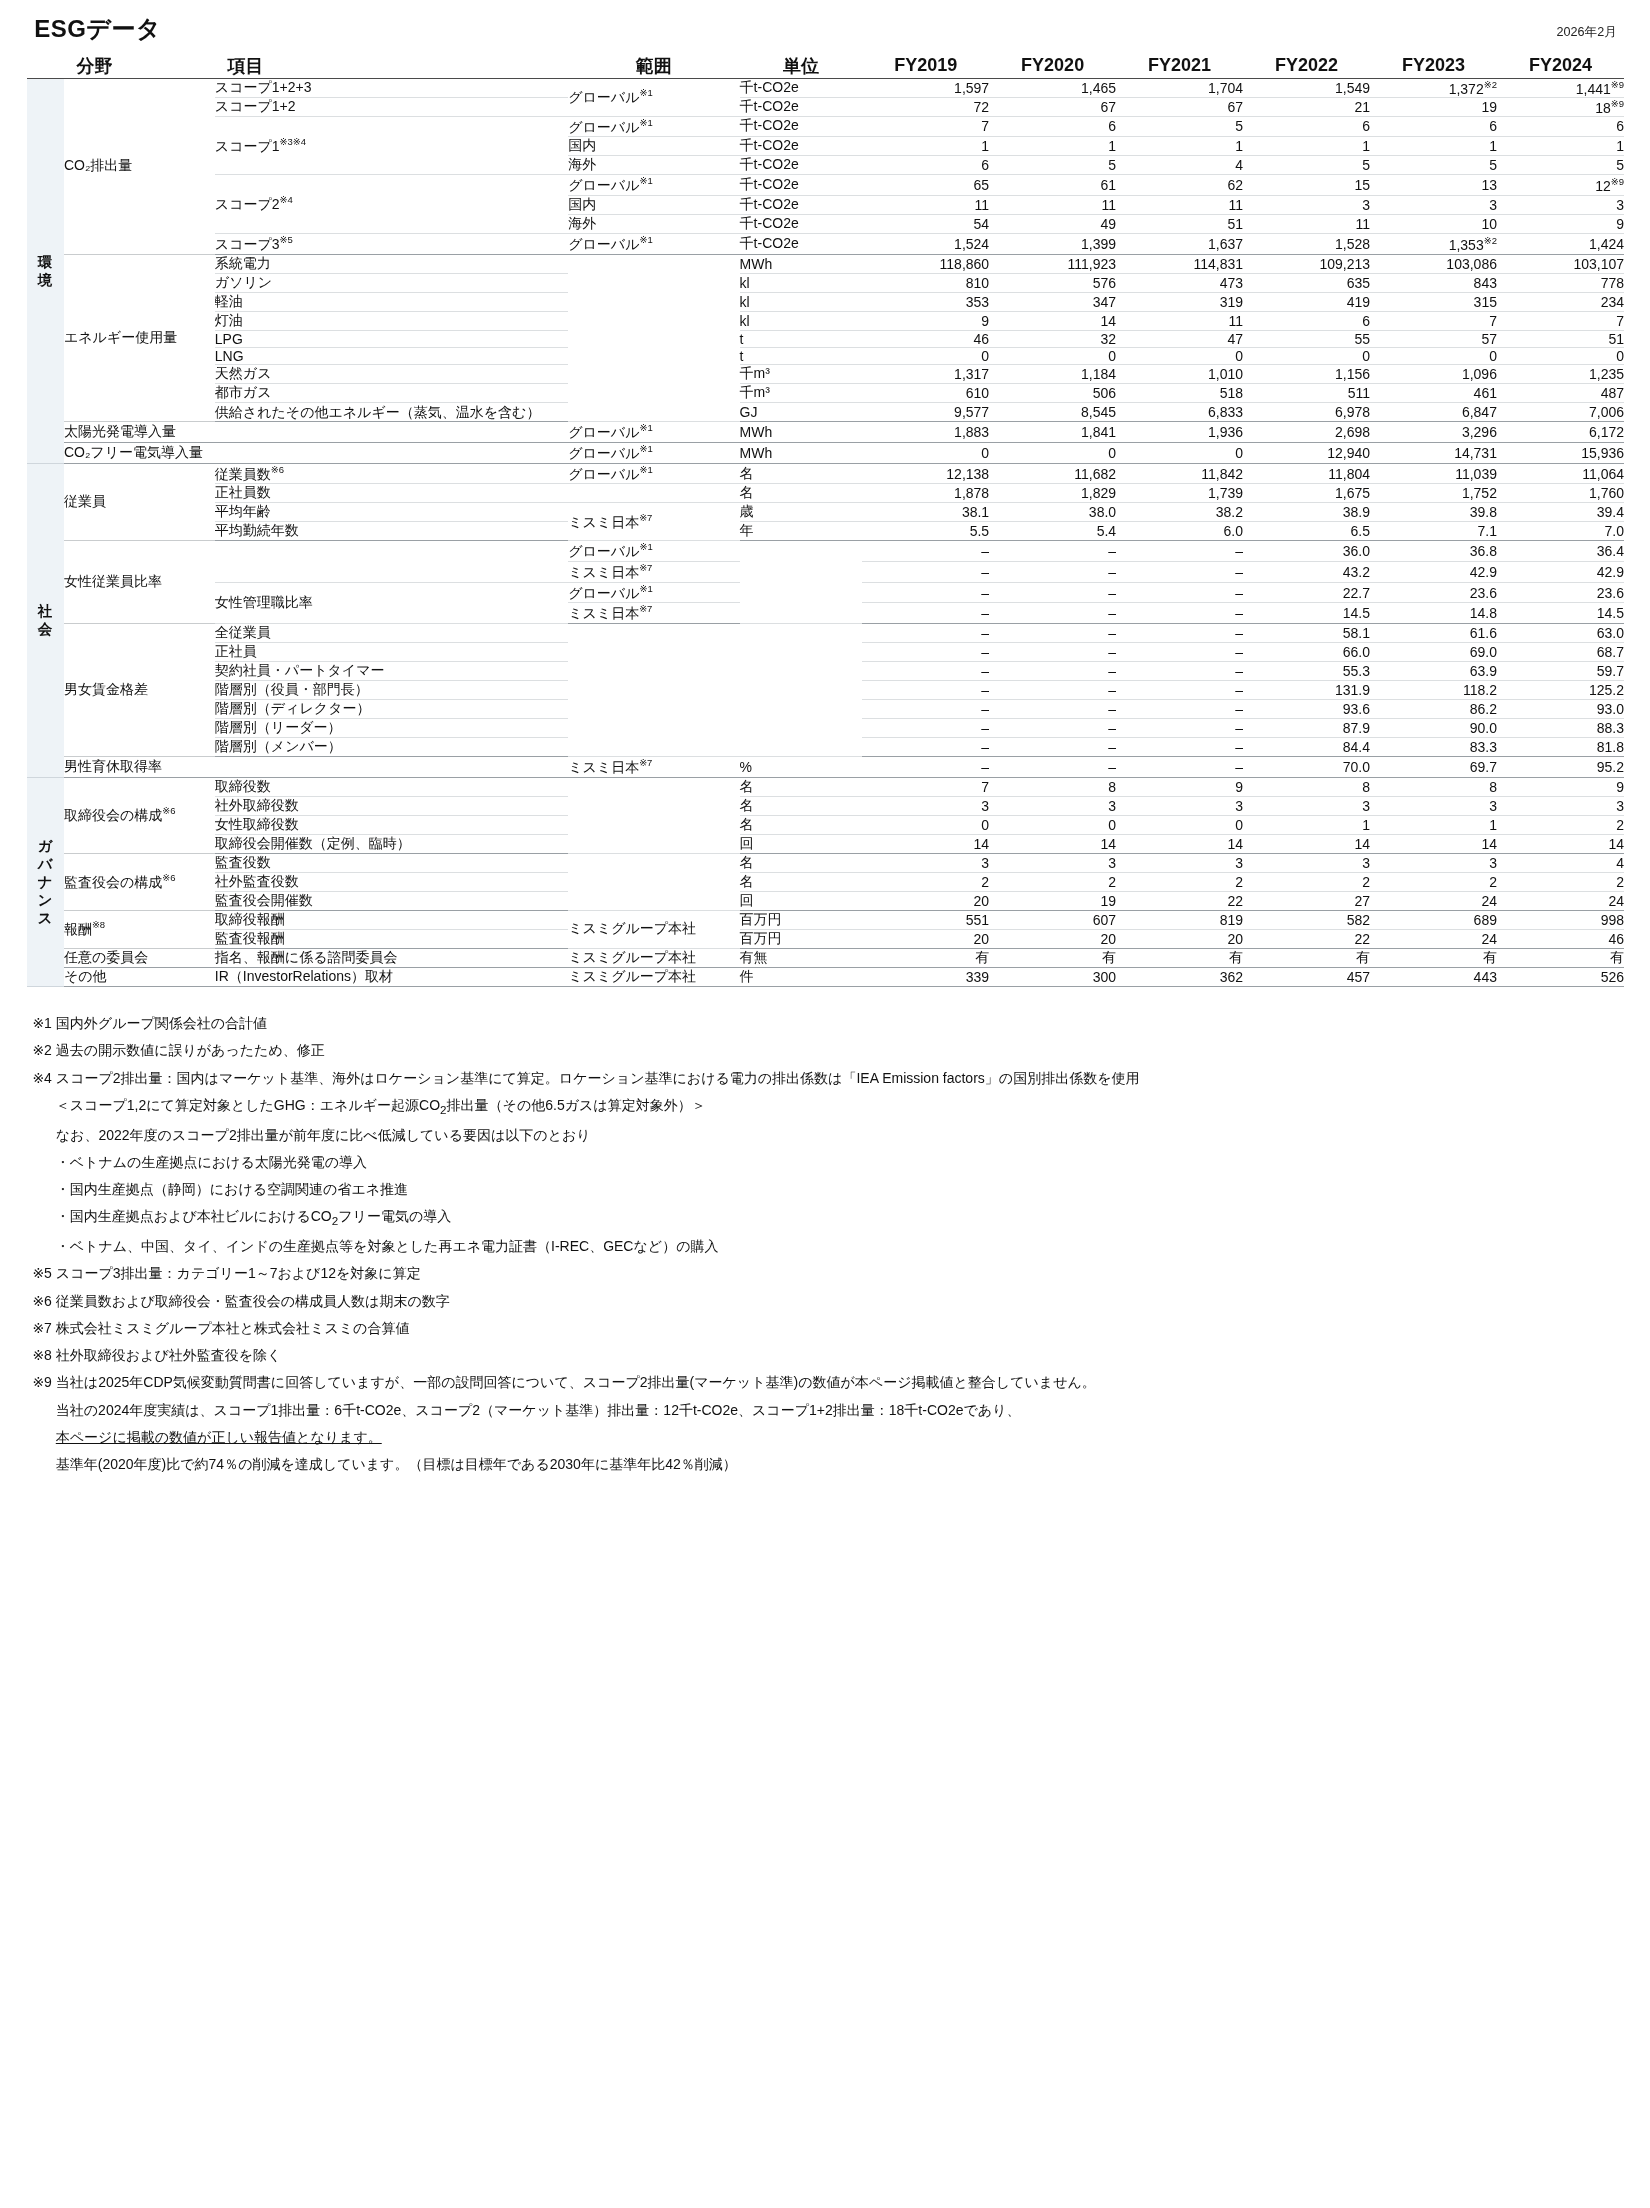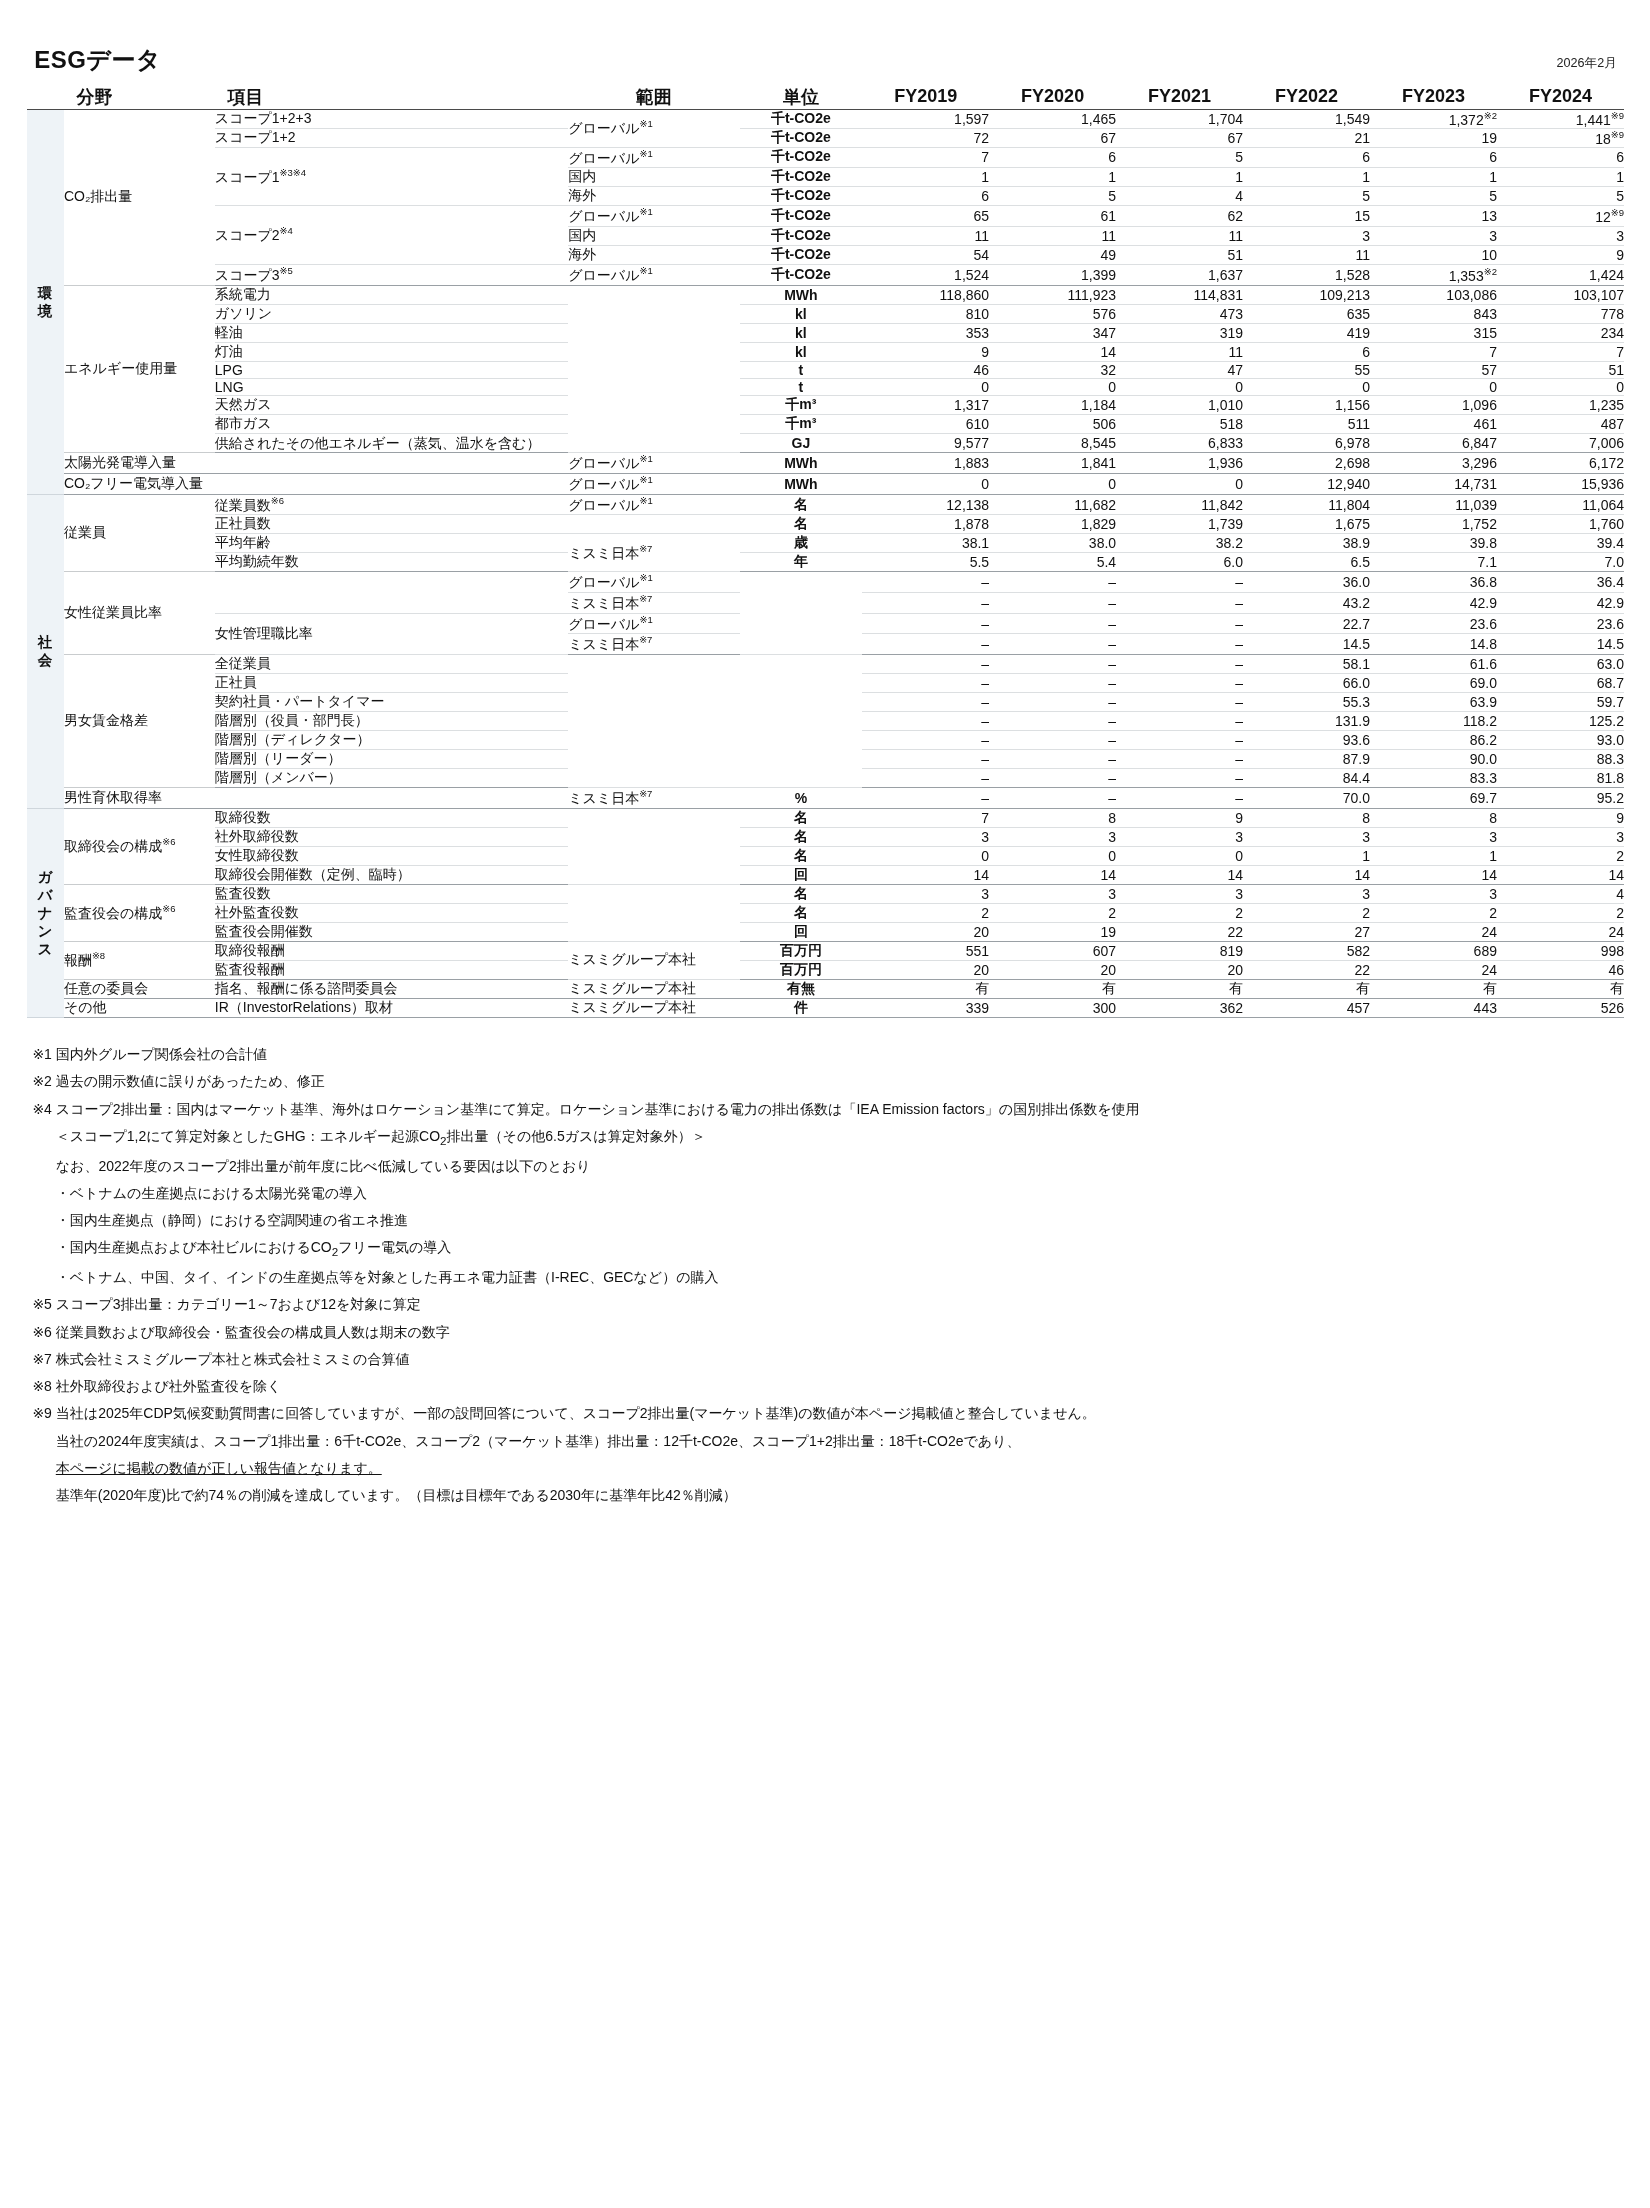--- a/index.html
+++ b/index.html
@@ -18,21 +18,20 @@
   .header-row {
     display: flex;
     align-items: flex-end;
     justify-content: space-between;
     padding: 0 7.2px 9px 7.2px;
   }
   .doc-title {
     font-size: 24px;
     font-weight: bold;
     letter-spacing: 0.5px;
-    margin-top: 31px;
   }
   .doc-date {
     font-size: 12.6px;
     color: #222;
     padding-bottom: 3.6px;
   }
   table.esg {
     border-collapse: collapse;
     width: 100%;
     font-size: 14px;
@@ -77,25 +76,24 @@
     border-bottom: 0.9px solid #dcdfe1;
     white-space: nowrap;
   }
   td.scope {
     text-align: left;
     padding: 5.4px 3.6px;
     border-bottom: 0.9px solid #dcdfe1;
     white-space: nowrap;
   }
   td.unit {
-    text-align: center;
+    text-align: left;
     padding: 5.4px 3.6px;
     border-bottom: 0.9px solid #dcdfe1;
     white-space: nowrap;
-    font-weight: bold;
   }
   td.val {
     text-align: right;
     padding: 5.4px 12.6px 5.4px 3.6px;
     border-bottom: 0.9px solid #dcdfe1;
     white-space: nowrap;
   }
   tr.thick td { border-bottom: 0.9px solid #9aa0a5; }
 
   sup.note { font-size: 9.5px; vertical-align: super; }

